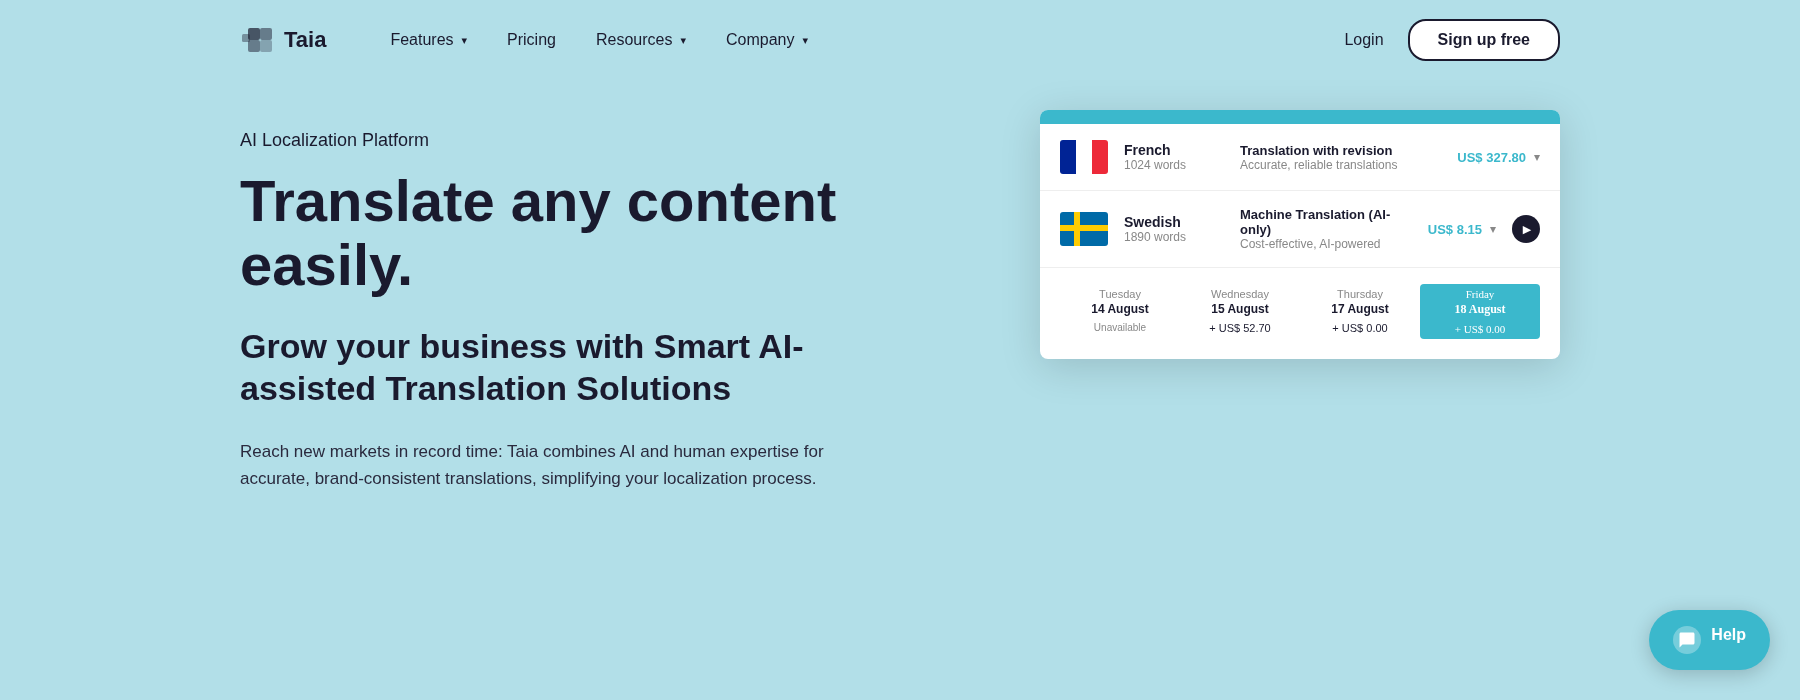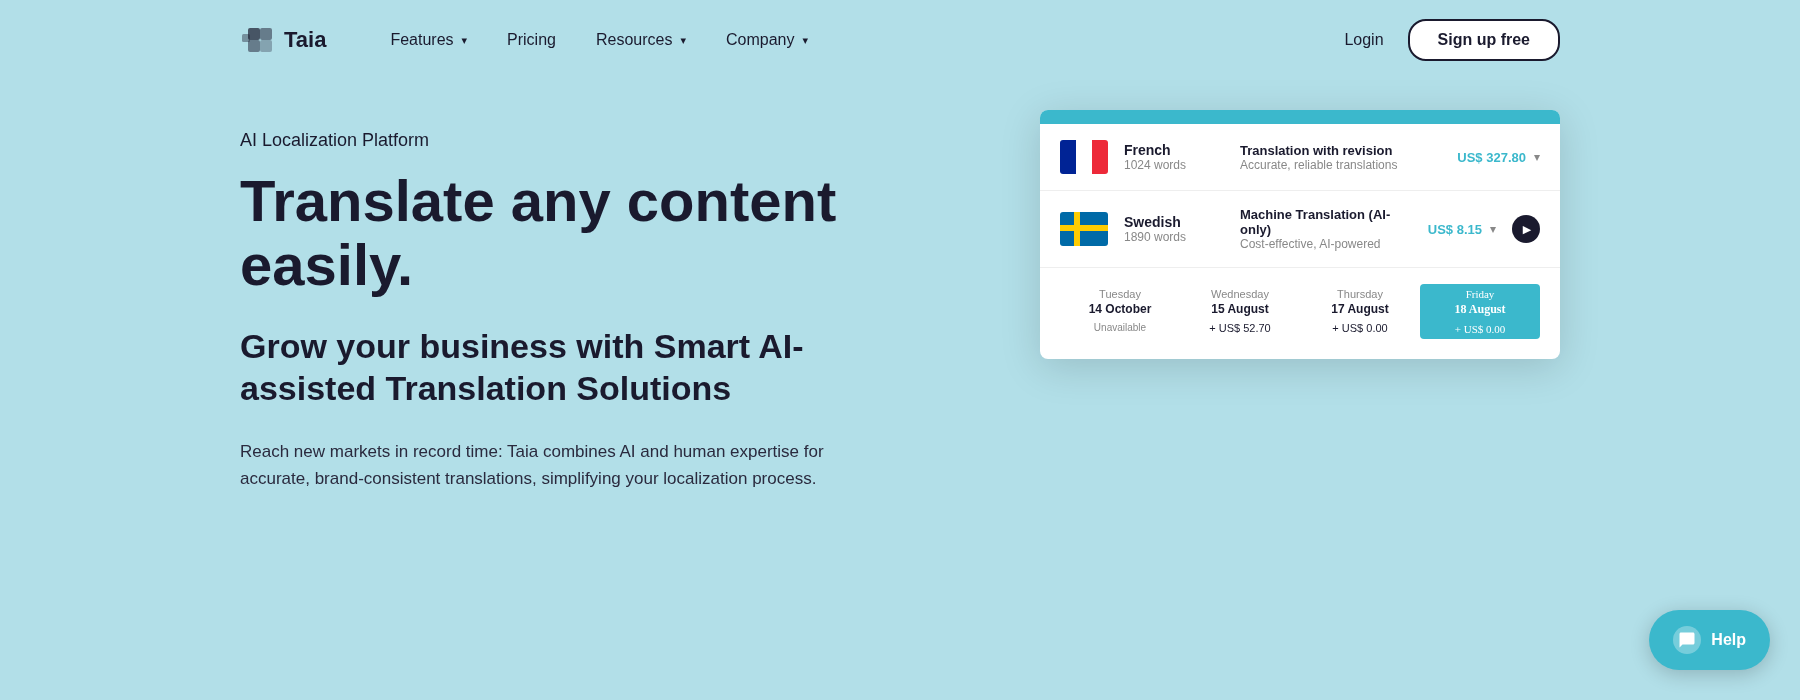--- a/index.html
+++ b/index.html
@@ -302,21 +302,21 @@
 
     
     .chat-widget {
       position: fixed;
       bottom: 30px;
       right: 30px;
       background: #3bb8cc;
       border-radius: 50px;
       padding: 16px 24px;
       display: flex;
-      align-items: center;
+      align-items: flex-start;
       gap: 10px;
       cursor: pointer;
       box-shadow: 0 4px 20px rgba(0,0,0,0.2);
     }
     .chat-icon {
       width: 28px;
       height: 28px;
       background: rgba(255,255,255,0.3);
       border-radius: 50%;
       display: flex;
@@ -415,21 +415,21 @@
             <span class="price-val">US$ 8.15</span>
             <span class="dropdown-arrow">▾</span>
           </div>
           <div class="play-btn">▶</div>
         </div>
 
         <div class="calendar-section">
           <div class="calendar-grid">
             <div class="cal-col">
               <div class="cal-day">Tuesday</div>
-              <div class="cal-date">14 October</div>
+              <div class="cal-date">14 August</div>
               <div class="cal-status">Unavailable</div>
             </div>
             <div class="cal-col">
               <div class="cal-day">Wednesday</div>
               <div class="cal-date">15 August</div>
               <div class="cal-price">+ US$ 52.70</div>
             </div>
             <div class="cal-col">
               <div class="cal-day">Thursday</div>
               <div class="cal-date">17 August</div>

